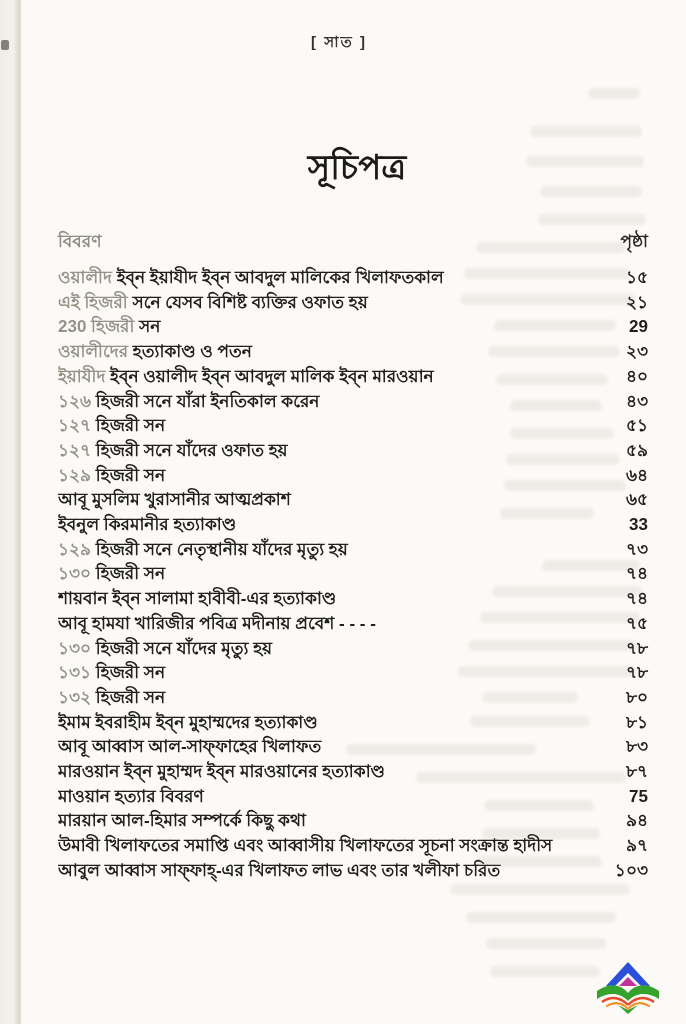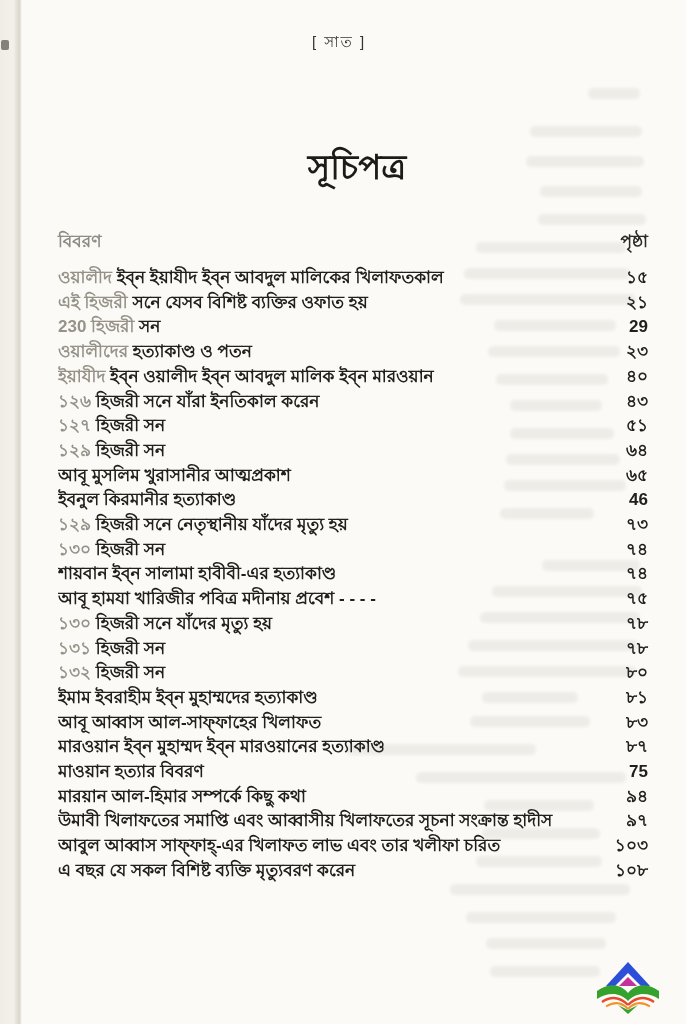--- a/index.html
+++ b/index.html
@@ -19,21 +19,21 @@
     content:"";position:absolute;left:0;top:0;bottom:0;width:22px;
     background:linear-gradient(to right,#efede6 0%,#f3f1ea 60%,#d9d6cc 88%,#fbfaf6 100%);
     pointer-events:none;
   }
   .edge-mark{
     position:absolute;left:1px;top:40px;width:8px;height:10px;
     background:#5e5c55;border-radius:2px;opacity:.75;
   }
   .folio{
     position:absolute;top:30px;left:0;right:8px;
-    text-align:center;font-size:15px;letter-spacing:2px;color:#35332e;
+    text-align:center;font-size:15px;letter-spacing:2px;color:#35332e;font-weight:bold;
   }
   .title{
     position:absolute;top:141px;left:0;right:0;
     text-align:center;font-size:34px;font-weight:bold;color:#1c1b18;padding-left:28px;
   }
   .cols{
     position:absolute;top:228px;left:58px;right:38px;
     display:flex;justify-content:space-between;
     font-size:17px;font-weight:bold;
   }
@@ -108,34 +108,38 @@
         <span class="label"><span class="pre">১২৬</span><span class="rest"> হিজরী সনে যাঁরা ইনতিকাল করেন</span></span>
         <span class="page">৪৩</span>
       </div>
 
       <div class="row">
         <span class="label"><span class="pre">১২৭</span><span class="rest"> হিজরী সন</span></span>
         <span class="page">৫১</span>
       </div>
 
 
+      <div class="row">
+        <span class="label"><span class="pre">১২৭</span><span class="rest"> হিজরী সনে যাঁদের ওফাত হয়</span></span>
+        <span class="page">৫৯</span>
+      </div>
 
       <div class="row">
         <span class="label"><span class="pre">১২৯</span><span class="rest"> হিজরী সন</span></span>
         <span class="page">৬৪</span>
       </div>
 
       <div class="row">
         <span class="label"><span class="pre"></span><span class="rest">আবূ মুসলিম খুরাসানীর আত্মপ্রকাশ</span></span>
         <span class="page">৬৫</span>
       </div>
 
       <div class="row">
         <span class="label"><span class="pre"></span><span class="rest">ইবনুল কিরমানীর হত্যাকাণ্ড</span></span>
-        <span class="page">46</span>
+        <span class="page">33</span>
       </div>
 
       <div class="row">
         <span class="label"><span class="pre">১২৯</span><span class="rest"> হিজরী সনে নেতৃস্থানীয় যাঁদের মৃত্যু হয়</span></span>
         <span class="page">৭৩</span>
       </div>
 
       <div class="row">
         <span class="label"><span class="pre">১৩০</span><span class="rest"> হিজরী সন</span></span>
         <span class="page">৭৪</span>
@@ -194,24 +198,20 @@
       <div class="row">
         <span class="label"><span class="pre"></span><span class="rest">উমাবী খিলাফতের সমাপ্তি এবং আব্বাসীয় খিলাফতের সূচনা সংক্রান্ত হাদীস</span></span>
         <span class="page">৯৭</span>
       </div>
 
       <div class="row">
         <span class="label"><span class="pre"></span><span class="rest">আবুল আব্বাস সাফ্‌ফাহ্‌-এর খিলাফত লাভ এবং তার খলীফা চরিত</span></span>
         <span class="page">১০৩</span>
       </div>
 
-      <div class="row">
-        <span class="label"><span class="pre"></span><span class="rest">এ বছর যে সকল বিশিষ্ট ব্যক্তি মৃত্যুবরণ করেন</span></span>
-        <span class="page">১০৮</span>
-      </div>
     </div>
 
   <div class="bleed-layer">
       <div class="bleed" style="top: 88px; right: 46px; width: 52px;"></div>
       <div class="bleed" style="top: 126px; right: 44px; width: 112px;"></div>
       <div class="bleed" style="top: 156px; right: 42px; width: 118px;"></div>
       <div class="bleed" style="top: 186px; right: 44px; width: 102px;"></div>
       <div class="bleed" style="top: 214px; right: 40px; width: 108px;"></div>
       <div class="bleed" style="top: 242px; right: 60px; width: 150px;"></div>
       <div class="bleed" style="top: 268px; right: 56px; width: 166px;"></div>

